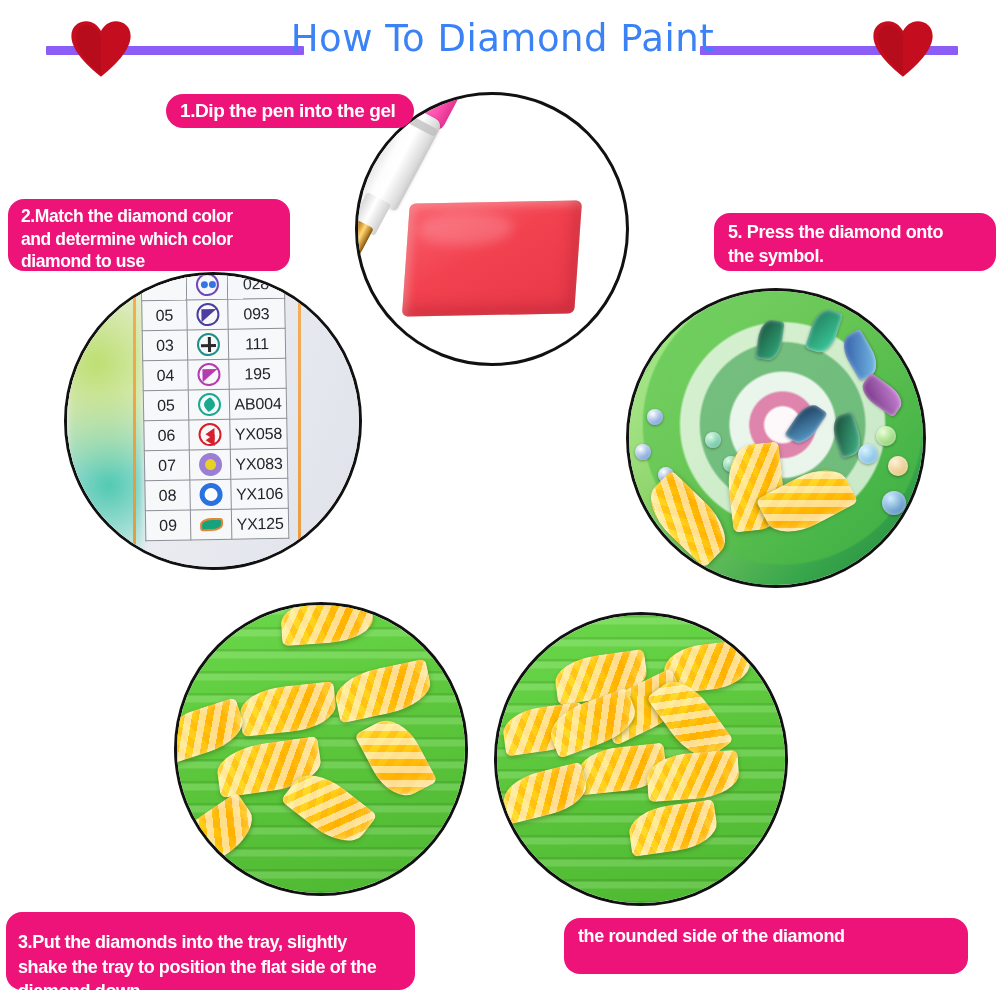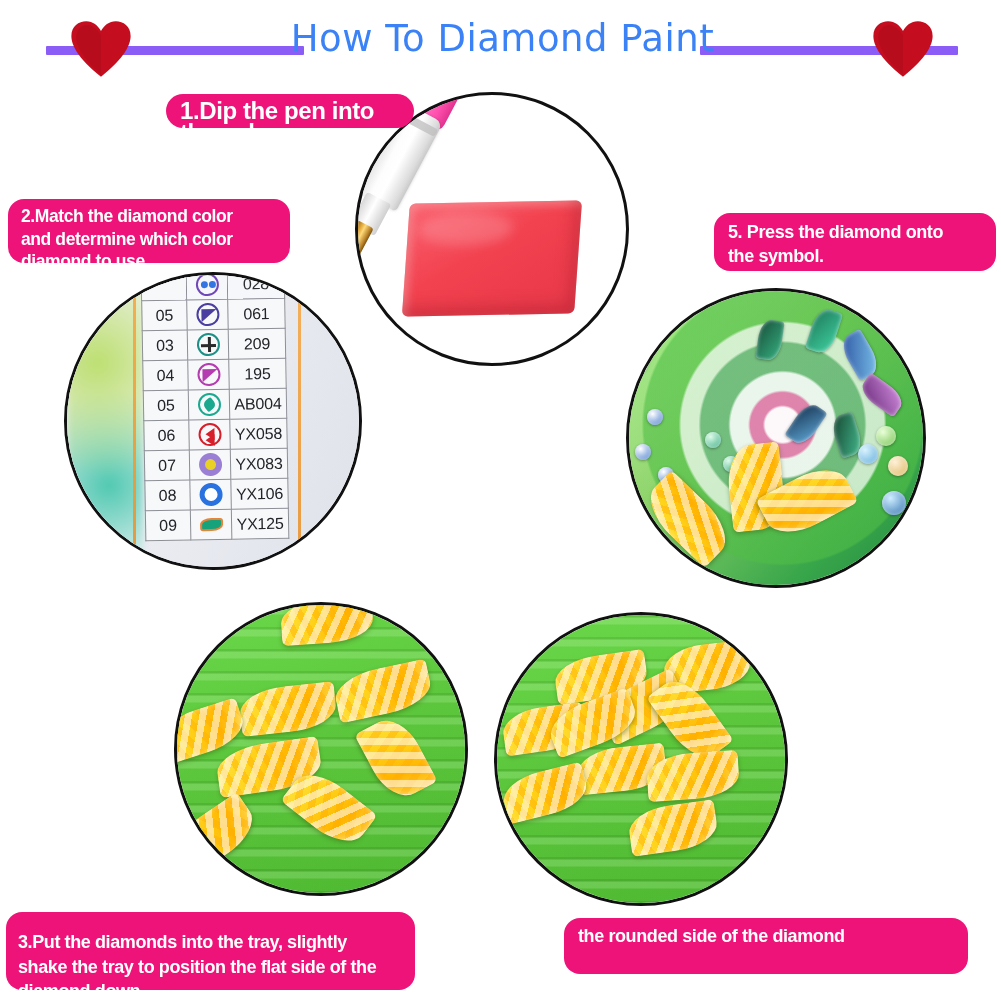--- a/index.html
+++ b/index.html
@@ -30,22 +30,22 @@
     position:absolute;
     background:#ee1379;color:#ffffff;
     font-family:"Liberation Sans", sans-serif;
     font-weight:bold;
     letter-spacing:-.4px;
     box-sizing:border-box;
     z-index:6;
   }
   .label span{display:block;}
   #label-1{left:166px;top:94px;width:248px;height:34px;border-radius:17px;
-           padding:6px 14px;font-size:24px;line-height:22px;}
-  #label-2{left:8px;top:199px;width:282px;height:64px;border-radius:16px;
+           padding:6px 14px;font-size:19px;line-height:22px;}
+  #label-2{left:8px;top:199px;width:282px;height:72px;border-radius:16px;
            padding:6px 13px;font-size:17.5px;line-height:22.5px;}
   #label-5{left:714px;top:213px;width:282px;height:58px;border-radius:16px;
            padding:7px 14px;font-size:18px;line-height:24px;}
   #label-3{left:6px;top:912px;width:409px;height:78px;border-radius:16px;
            padding:18px 12px;font-size:18px;line-height:24.5px;}
   #label-4{left:564px;top:918px;width:404px;height:56px;border-radius:16px;
            padding:6px 14px;font-size:18px;line-height:24.5px;}
 
   
   .circle{
@@ -252,26 +252,26 @@
       <table class="chart">
         <tbody id="chart-body">
             <tr style="opacity: 0.95;">
               <td class="c-code"></td>
               <td class="c-sym"><span class="sym" style="border-color:#6a3fb5"><i style="left:3px;top:6px;width:7px;height:7px;border-radius:50%;background:#2b6fe0"></i><i style="left:11px;top:6px;width:7px;height:7px;border-radius:50%;background:#2b6fe0"></i></span></td>
               <td class="c-name">028</td>
             </tr>
             <tr>
               <td class="c-code">05</td>
               <td class="c-sym"><span class="sym" style="border-color:#4a3fa0"><i style="left:3px;top:4px;width:0;height:0;border-left:15px solid #4a3fa0;border-bottom:13px solid transparent;"></i></span></td>
-              <td class="c-name">061</td>
+              <td class="c-name">093</td>
             </tr>
             <tr>
               <td class="c-code">03</td>
               <td class="c-sym"><span class="sym" style="border-color:#1e8f86"><i style="left:9px;top:2px;width:3px;height:15px;background:#2a2a2a"></i><i style="left:2px;top:9px;width:15px;height:3px;background:#2a2a2a"></i></span></td>
-              <td class="c-name">209</td>
+              <td class="c-name">111</td>
             </tr>
             <tr>
               <td class="c-code">04</td>
               <td class="c-sym"><span class="sym" style="border-color:#b43bb0"><i style="left:3px;top:4px;width:0;height:0;border-left:15px solid #b43bb0;border-bottom:13px solid transparent;"></i></span></td>
               <td class="c-name">195</td>
             </tr>
             <tr>
               <td class="c-code">05</td>
               <td class="c-sym"><span class="sym" style="border-color:#1aa98f"><i style="left:4px;top:4px;width:11px;height:11px;background:#1aa98f;border-radius:50% 2px 50% 2px;transform:rotate(-38deg)"></i></span></td>
               <td class="c-name">AB004</td>

